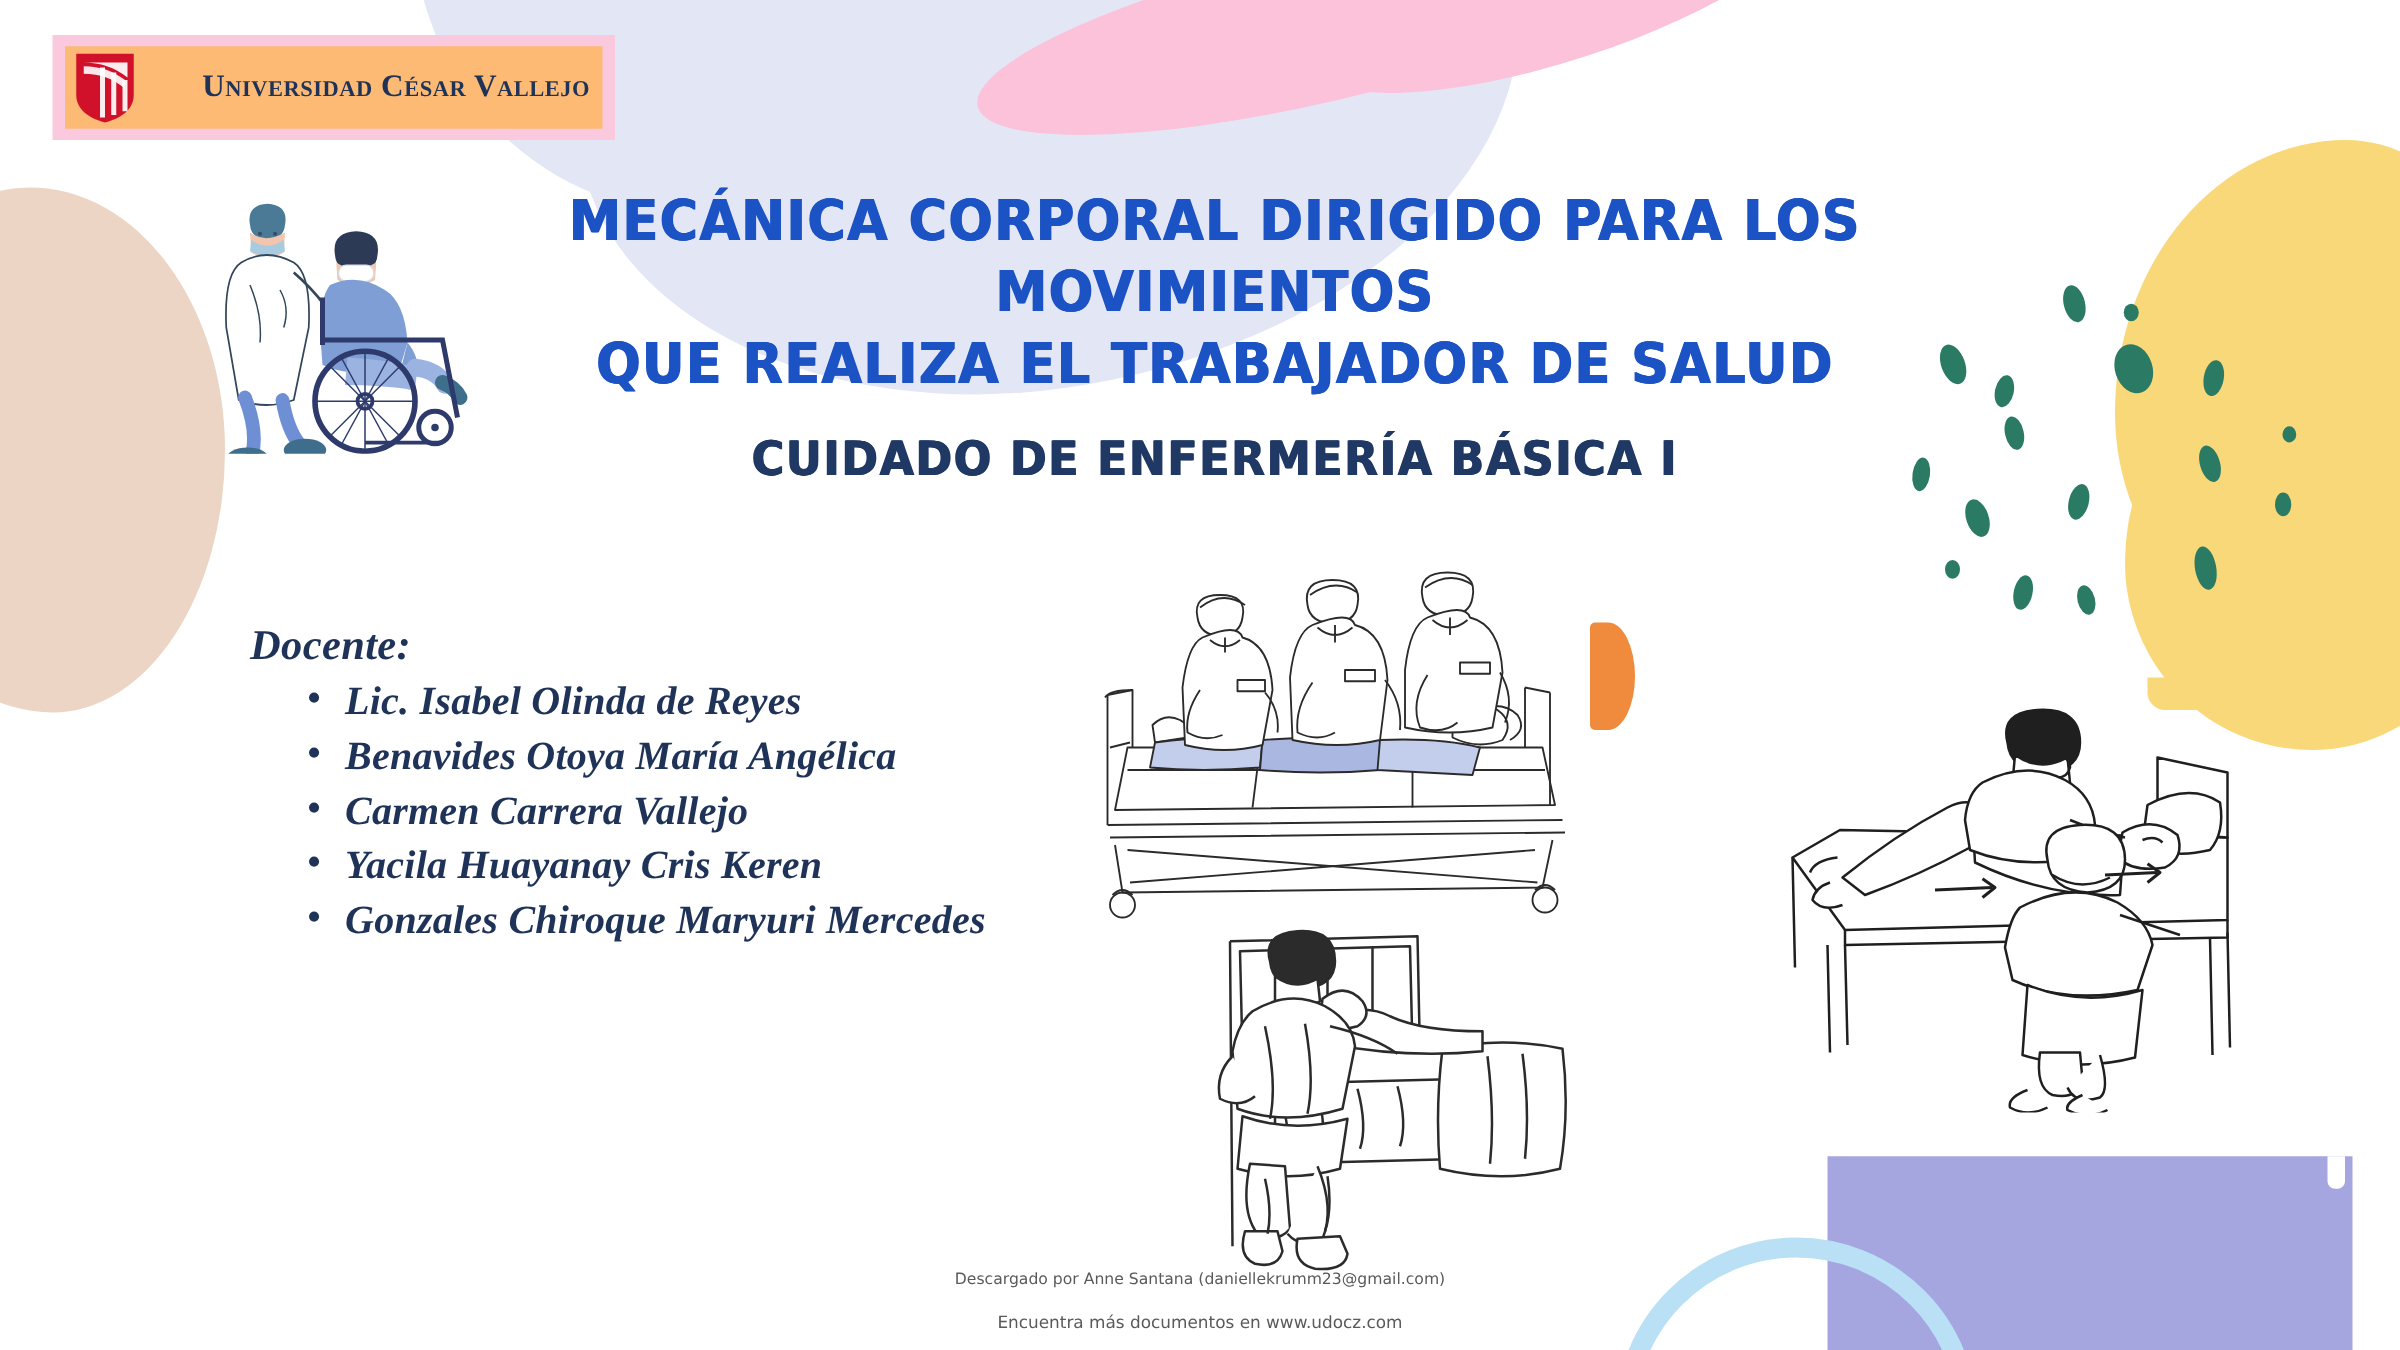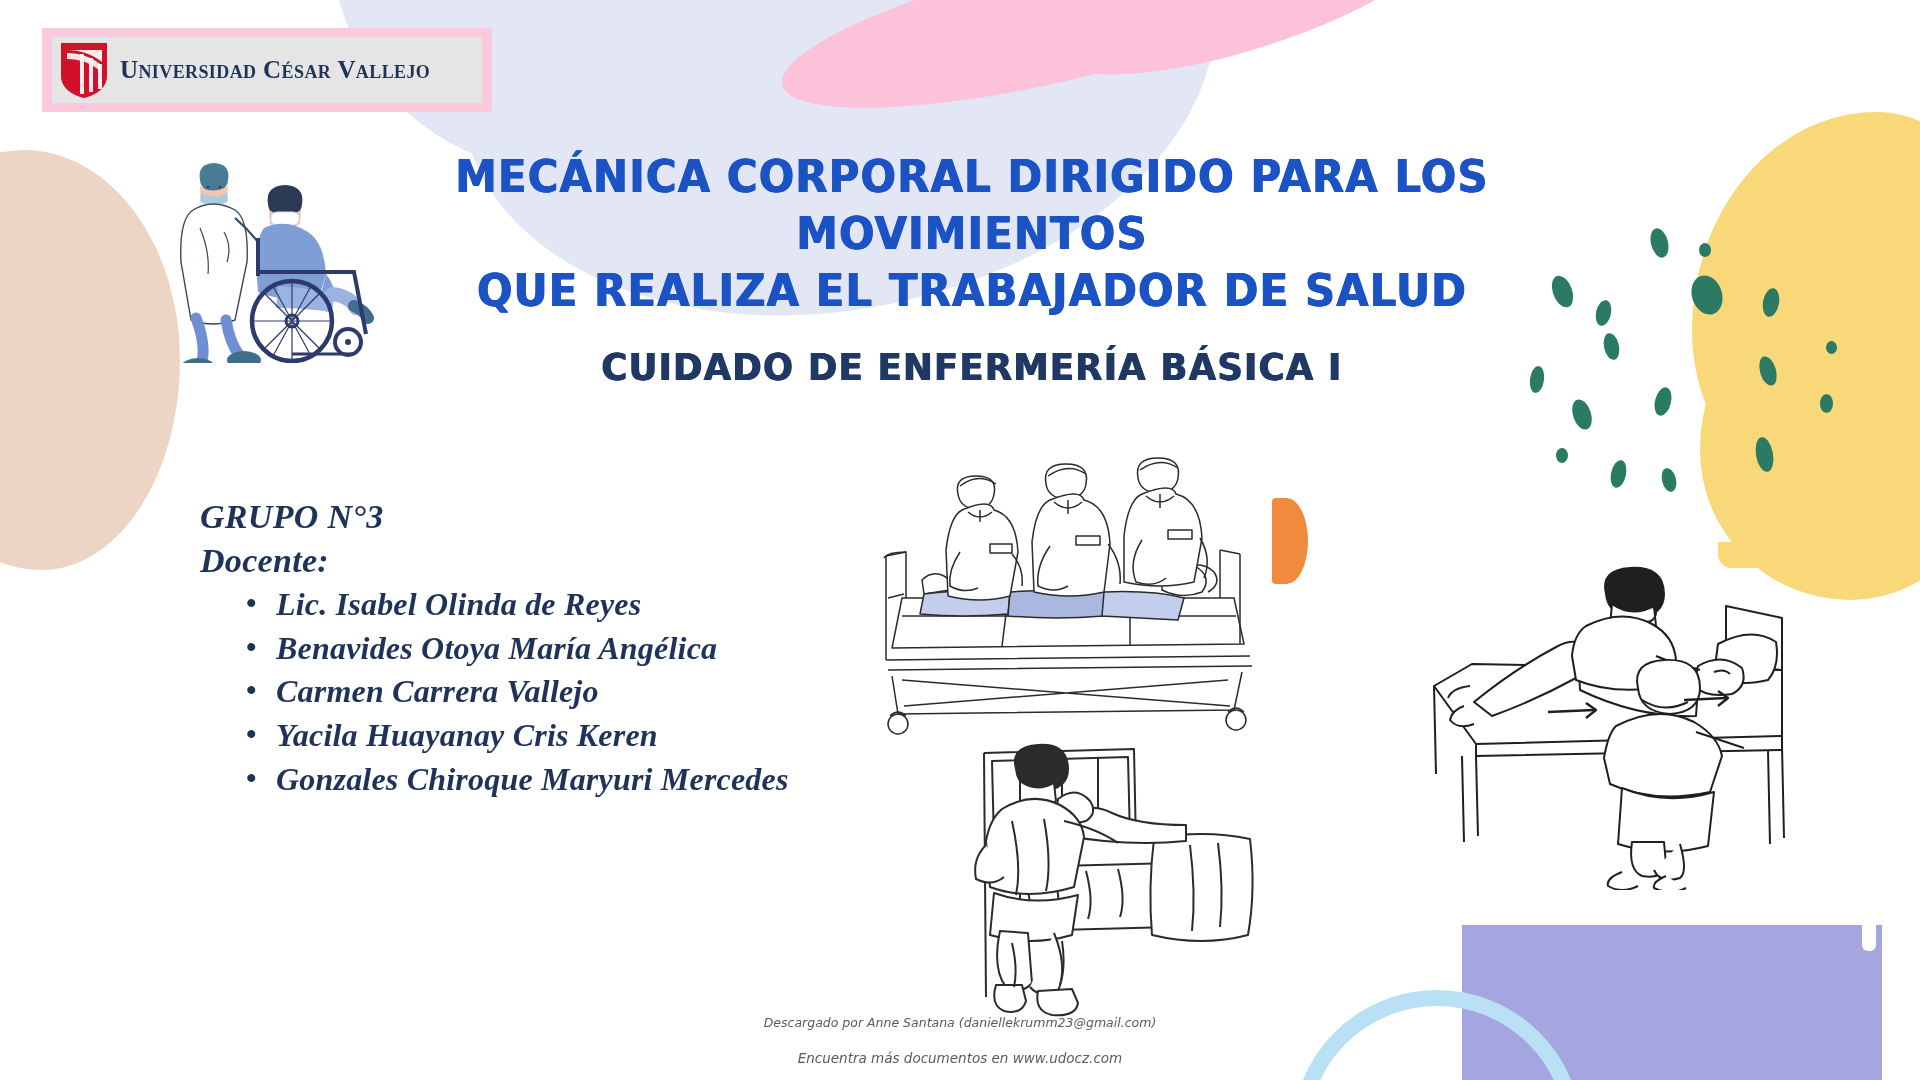--- a/index.html
+++ b/index.html
@@ -103,23 +103,24 @@
   
   #logo-box {
     position:absolute; left:42px; top:28px;
     width:450px; height:84px;
     background:#fbc9dd;
     padding:9px 10px;
     z-index:6;
   }
   #logo-inner {
     width:100%; height:100%;
-    background:#e5e5e5;
+    background:#fdba74;
     display:flex; align-items:center; gap:10px;
     padding:4px 10px 4px 6px;
+    justify-content:space-between;
   }
   #logo-mark { width:52px; height:60px; flex:0 0 auto; }
   #logo-text {
     font-family:"Liberation Serif", serif;
     color:#1f3358;
     font-weight:bold;
     font-size:25px;
     letter-spacing:0.4px;
     white-space:nowrap;
     font-variant:small-caps;
@@ -190,21 +191,21 @@
   
   .illus { position:absolute; z-index:4; }
   #illus-wheelchair { left:140px; top:128px; width:270px; height:235px; }
   #illus-bed-three  { left:862px; top:448px; width:420px; height:300px; }
   #illus-bed-lift   { left:958px; top:735px; width:330px; height:300px; }
   #illus-bed-two    { left:1430px; top:560px; width:400px; height:330px; }
 
   
   #footer {
     position:absolute; left:0; bottom:14px; width:100%;
-    text-align:center; z-index:7;font-style:italic;
+    text-align:center; z-index:7;
   }
   #footer div {
     font-family:"DejaVu Sans", sans-serif;
     color:#5a5a5a;
   }
   #footer-line1 { font-size:12.5px; margin-bottom:6px; }
   #footer-line2 { font-size:13.5px; }
 </style>
 </head>
 <body>
@@ -259,21 +260,20 @@
     </div>
   </div>
 
   <div id="title-block">
     <div class="title-line" style="color: rgb(27, 82, 196); text-shadow: rgb(27, 82, 196) 0.6px 0px 0px, rgb(27, 82, 196) -0.6px 0px 0px;">MECÁNICA CORPORAL DIRIGIDO PARA LOS MOVIMIENTOS</div>
     <div class="title-line" style="color: rgb(27, 82, 196); text-shadow: rgb(27, 82, 196) 0.6px 0px 0px, rgb(27, 82, 196) -0.6px 0px 0px;">QUE REALIZA EL TRABAJADOR DE SALUD</div>
     <div id="subtitle" style="color: rgb(31, 56, 100); text-shadow: rgb(31, 56, 100) 0.6px 0px 0px, rgb(31, 56, 100) -0.6px 0px 0px;">CUIDADO DE ENFERMERÍA BÁSICA I</div>
   </div>
 
   <div id="info-block" style="color: rgb(31, 51, 88);">
-    <div class="info-head">GRUPO N°3</div>
     <div class="info-head">Docente:</div>
     <ul class="info-list" id="teacher-list">
         <li>Lic. Isabel Olinda de Reyes</li>
       </ul>
     <ul class="info-list" id="member-list">
         <li>Benavides Otoya María Angélica</li>
         <li>Carmen Carrera Vallejo</li>
         <li>Yacila Huayanay Cris Keren</li>
         <li>Gonzales Chiroque Maryuri Mercedes</li>
       </ul>

